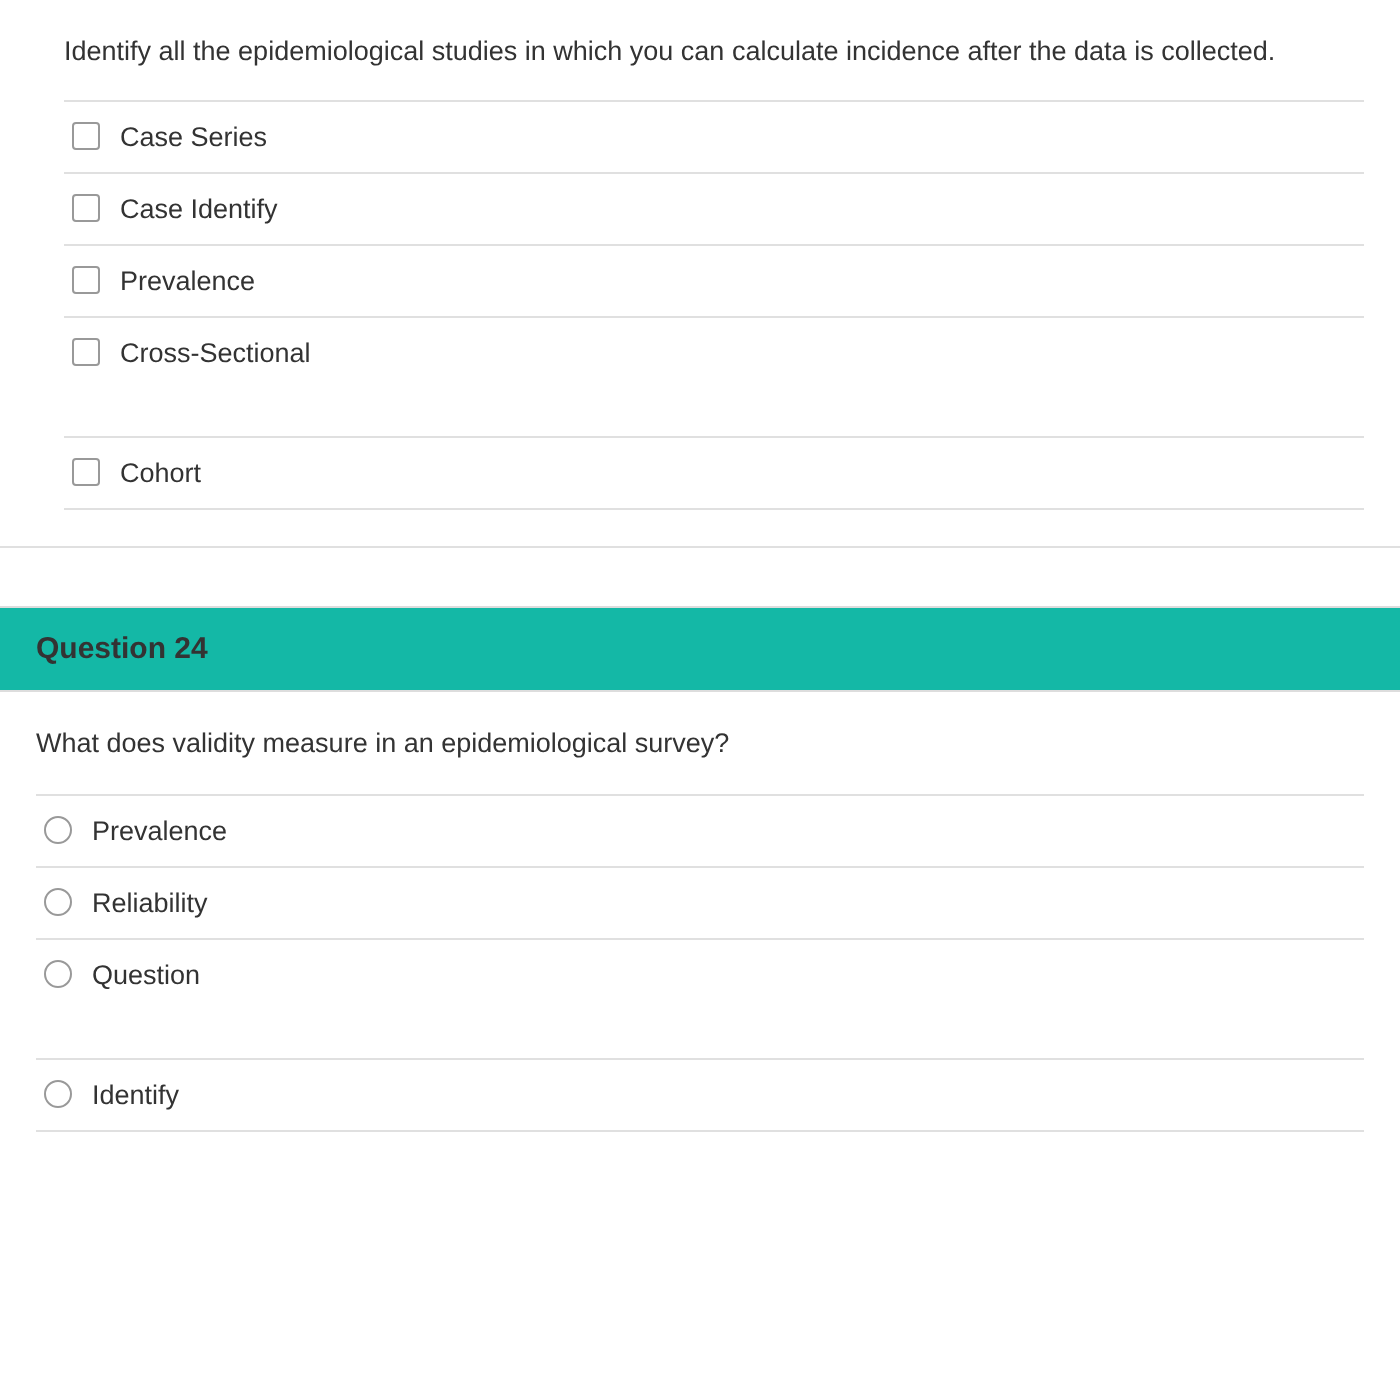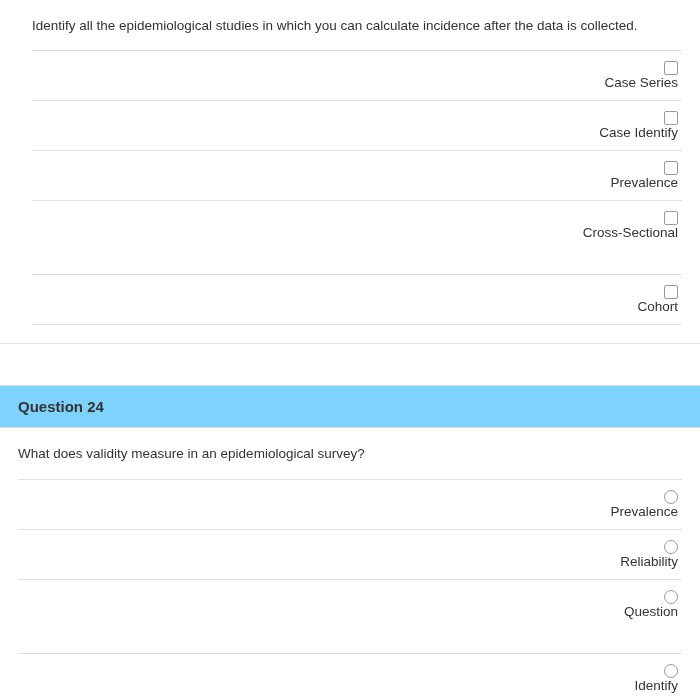--- a/index.html
+++ b/index.html
@@ -29,24 +29,24 @@
     }
 
     .options-list {
       list-style: none;
       padding: 0;
       margin: 0;
     }
 
     .option-item {
       display: flex;
-      align-items: flex-end;
+      align-items: flex-start;
       padding: 10px 4px;
       border-top: 1px solid #e0e0e0;
-      flex-direction: column;
+      gap: 10px;
     }
 
     .option-item:last-child {
       border-bottom: 1px solid #e0e0e0;
       margin-top: 24px;
     }
 
     .checkbox-icon {
       width: 14px;
       height: 14px;
@@ -70,25 +70,24 @@
       color: #333;
     }
 
     .divider-section {
       height: 30px;
       border-top: 1px solid #e0e0e0;
       margin-top: 10px;
     }
 
     .question-header {
-      background: #7dd3fc;
+      background: #14b8a6;
       padding: 12px 18px;
       border-top: 1px solid #ddd;
       border-bottom: 1px solid #ddd;
-      margin-top: 12px;
     }
 
     .question-header-title {
       font-size: 15px;
       font-weight: bold;
       color: #333;
     }
 
     .question-block-2 {
       padding: 16px 18px 8px 18px;

